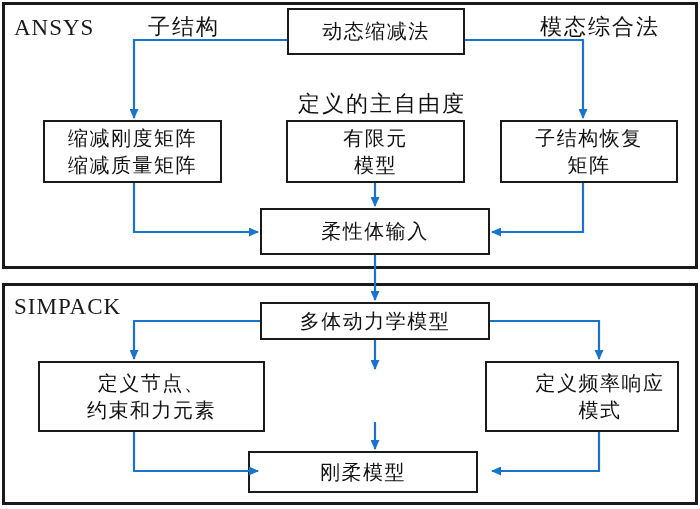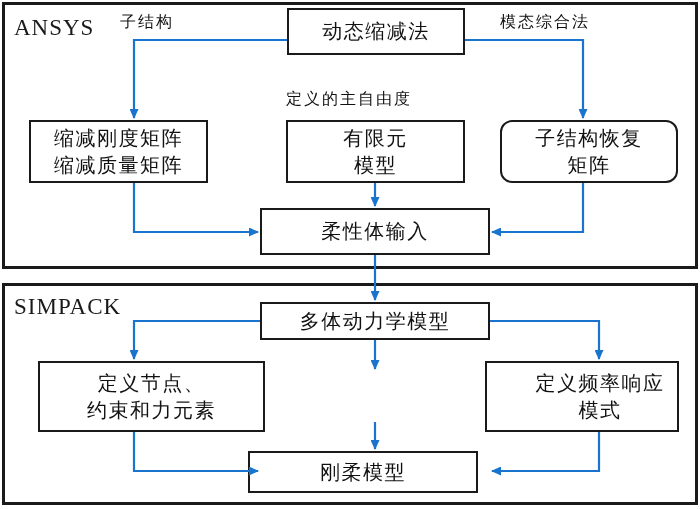--- a/index.html
+++ b/index.html
@@ -38,24 +38,24 @@
     justify-content: center;
     text-align: center;
     font-size: 20px;
     line-height: 1.35;
     letter-spacing: 1.5px;
     color: #111111;
     white-space: pre-line;
   }
   .edge-label {
     position: absolute;
-    font-size: 16px;
+    font-size: 22px;
     letter-spacing: 2px;
     color: #111111;
-    text-align: left;
+    text-align: right;
   }
   svg.overlay {
     position: absolute;
     left: 0;
     top: 0;
     pointer-events: none;
   }
   svg.overlay path.edge {
     fill: none;
     stroke-width: 2.2;
@@ -70,25 +70,25 @@
   <div class="section" style="left:2px; top:283px; width:696px; height:222px;"></div>
 
   <div class="section-title" style="left:14px; top:15px;">ANSYS</div>
   <div class="section-title" style="left:14px; top:294px;">SIMPACK</div>
 
   <div class="edge-label" style="left:120px; top:12px; width:100px;">子结构</div>
   <div class="edge-label" style="left:466px; top:12px; width:160px;padding-left:34px;">模态综合法</div>
   <div class="edge-label" style="left:286px; top:89px; width:180px;">定义的主自由度</div>
 
   <div class="node" style="left:287px; top:8px; width:178px; height:47px;">动态缩减法</div>
-  <div class="node" style="left:29px; top:120px; width:179px; height:63px;text-align:center;">缩减刚度矩阵
+  <div class="node" style="left:43px; top:120px; width:179px; height:63px;text-align:center;">缩减刚度矩阵
 缩减质量矩阵</div>
   <div class="node" style="left:286px; top:120px; width:179px; height:63px;">有限元
 模型</div>
-  <div class="node" style="left:500px; top:120px; width:178px; height:63px;border-radius:12px;">子结构恢复
+  <div class="node" style="left:500px; top:120px; width:178px; height:63px;">子结构恢复
 矩阵</div>
   <div class="node" style="left:260px; top:208px; width:230px; height:47px;">柔性体输入</div>
 
   <div class="node" style="left:38px; top:361px; width:227px; height:71px;">定义节点、
 约束和力元素</div>
   <div class="node" style="left:260px; top:302px; width:230px; height:38px;">多体动力学模型</div>
   <div class="node" style="left:485px; top:361px; width:194px; height:71px;padding-left:36px;">定义频率响应
 模式</div>
   <div class="node" style="left:248px; top:451px; width:230px; height:42px;">刚柔模型</div>
 

